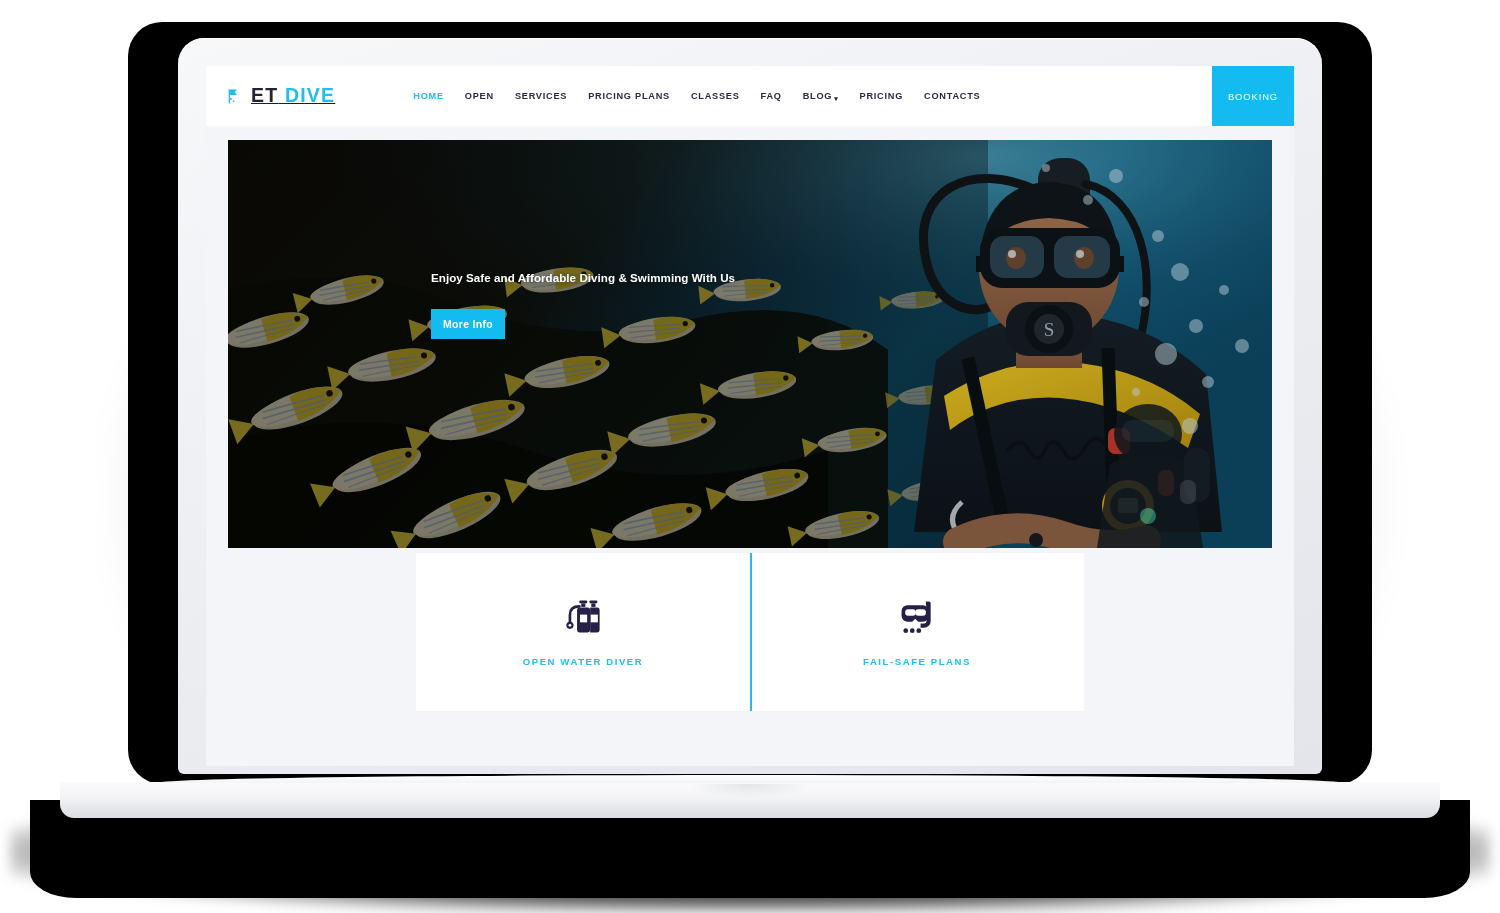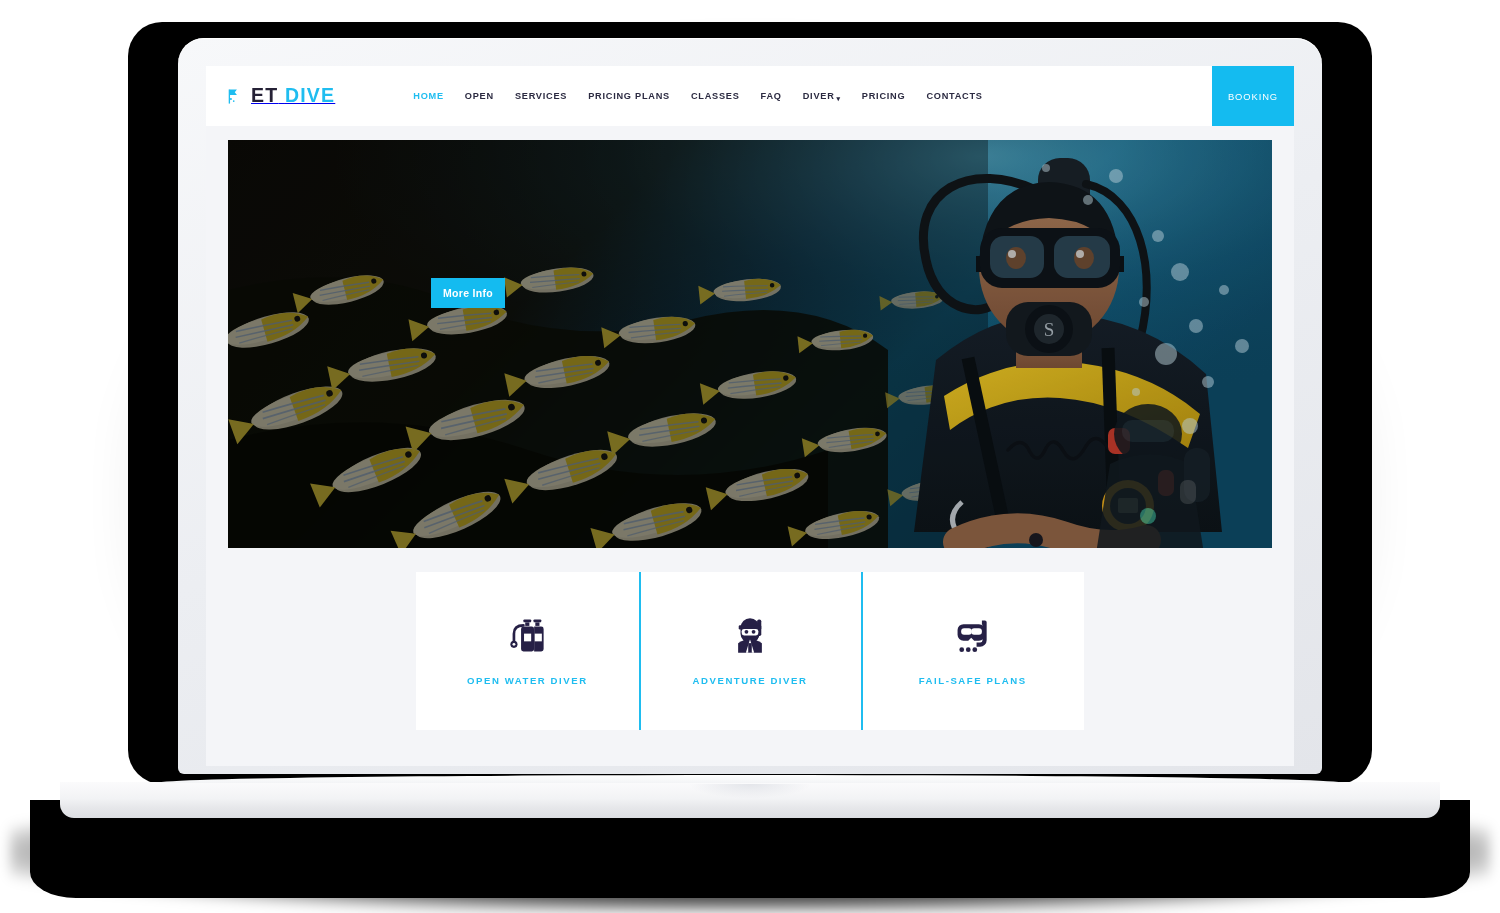--- a/index.html
+++ b/index.html
@@ -245,21 +245,21 @@
     text-decoration: none;
     border: 0;
     cursor: pointer;
     font-family: inherit;
   }
 
   
   .features {
     position: absolute;
     left: 210px;
-    top: 506px;
+    top: 487px;
     width: 668px;
     height: 158px;
     background: #ffffff;
     display: flex;
   }
   .feature {
     flex: 1 1 0;
     display: flex;
     flex-direction: column;
     align-items: center;
@@ -327,21 +327,21 @@
           <a class="nav-link" href="#">
               <span>PRICING PLANS</span>
             </a>
           <a class="nav-link" href="#">
               <span>CLASSES</span>
             </a>
           <a class="nav-link" href="#">
               <span>FAQ</span>
             </a>
           <a class="nav-link" href="#">
-              <span>DIVER</span>
+              <span>BLOG</span>
               <span class="caret">▾</span>
             </a>
           <a class="nav-link" href="#">
               <span>PRICING</span>
             </a>
           <a class="nav-link" href="#">
               <span>CONTACTS</span>
             </a>
         </nav>
 
@@ -555,20 +555,21 @@
                 <rect x="96" y="50" width="26" height="54" rx="12" fill="#18222a"></rect>
                 <circle cx="60" cy="118" r="8" fill="#49e0b9" opacity=".6"></circle>
               </g>
 
               <rect width="1044" height="408" fill="#000" opacity=".12"></rect>
             </g>
           </svg>
         </div>
 
         <div class="hero-copy">
+          <p class="hero-sub">Enjoy Safe and Affordable Diving &amp; Swimming With Us</p>
           <a class="hero-cta" href="#">More Info</a>
         </div>
       </section>
 
       <section class="features">
 
         <div class="feature">
           <span class="feature-icon">
             <svg viewBox="0 0 64 64" aria-hidden="true">
               <rect x="26" y="4" width="13" height="5" rx="1.6"></rect>
@@ -580,38 +581,20 @@
               <rect x="27" y="28" width="12" height="13" fill="#ffffff"></rect>
               <rect x="45" y="28" width="12" height="13" fill="#ffffff"></rect>
               <path d="M26 14c-10 0-16 5-16 14v14" stroke="#262046" stroke-width="4.5" fill="none" stroke-linecap="round"></path>
               <circle cx="10" cy="46" r="6"></circle>
               <circle cx="10" cy="46" r="2.4" fill="#ffffff"></circle>
             </svg>
           </span>
           <span class="feature-label">OPEN WATER DIVER</span>
         </div>
 
-        <div class="feature">
-          <span class="feature-icon">
-            <svg viewBox="0 0 64 64" aria-hidden="true">
-              <rect x="44" y="4" width="7" height="28" rx="3"></rect>
-              <path d="M44 32c0 5-5 7-9 7" stroke="#262046" stroke-width="5" fill="none" stroke-linecap="round"></path>
-              <path d="M16 18a16 16 0 0 1 32 0v10a16 16 0 0 1-32 0z"></path>
-              <rect x="13" y="14" width="38" height="7" rx="2"></rect>
-              <rect x="18" y="20" width="28" height="11" rx="4" fill="#ffffff"></rect>
-              <circle cx="26" cy="25" r="3.2"></circle>
-              <circle cx="38" cy="25" r="3.2"></circle>
-              <path d="M26 34q6 5 12 0" stroke="#262046" stroke-width="3" fill="none" stroke-linecap="round"></path>
-              <path d="M12 44q8-6 20-6t20 6v16H12z"></path>
-              <path d="M32 38l-7 22h14z" fill="#ffffff"></path>
-              <rect x="29" y="44" width="6" height="16"></rect>
-            </svg>
-          </span>
-          <span class="feature-label">ADVENTURE DIVER</span>
-        </div>
 
         <div class="feature">
           <span class="feature-icon">
             <svg viewBox="0 0 64 64" aria-hidden="true">
               <path d="M47 6h5a3 3 0 0 1 3 3v30a11 11 0 0 1-11 11h-6v-7h6a4 4 0 0 0 4-4V13h-1z"></path>
               <path d="M16 12h26a10 10 0 0 1 10 10v8a10 10 0 0 1-10 10H34l-5-5-5 5h-8A10 10 0 0 1 6 30v-8a10 10 0 0 1 10-10z"></path>
               <path d="M17 19h8a5 5 0 0 1 5 5v1a5 5 0 0 1-5 5h-8a5 5 0 0 1-5-5v-1a5 5 0 0 1 5-5z" fill="#ffffff"></path>
               <path d="M34 19h8a5 5 0 0 1 5 5v1a5 5 0 0 1-5 5h-8a5 5 0 0 1-5-5v-1a5 5 0 0 1 5-5z" fill="#ffffff"></path>
               <circle cx="13" cy="55" r="4"></circle>
               <circle cx="24" cy="55" r="4"></circle>

